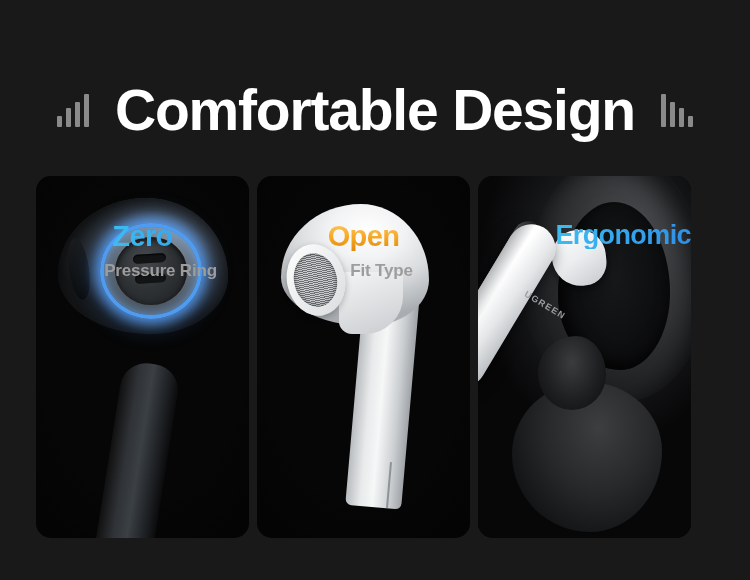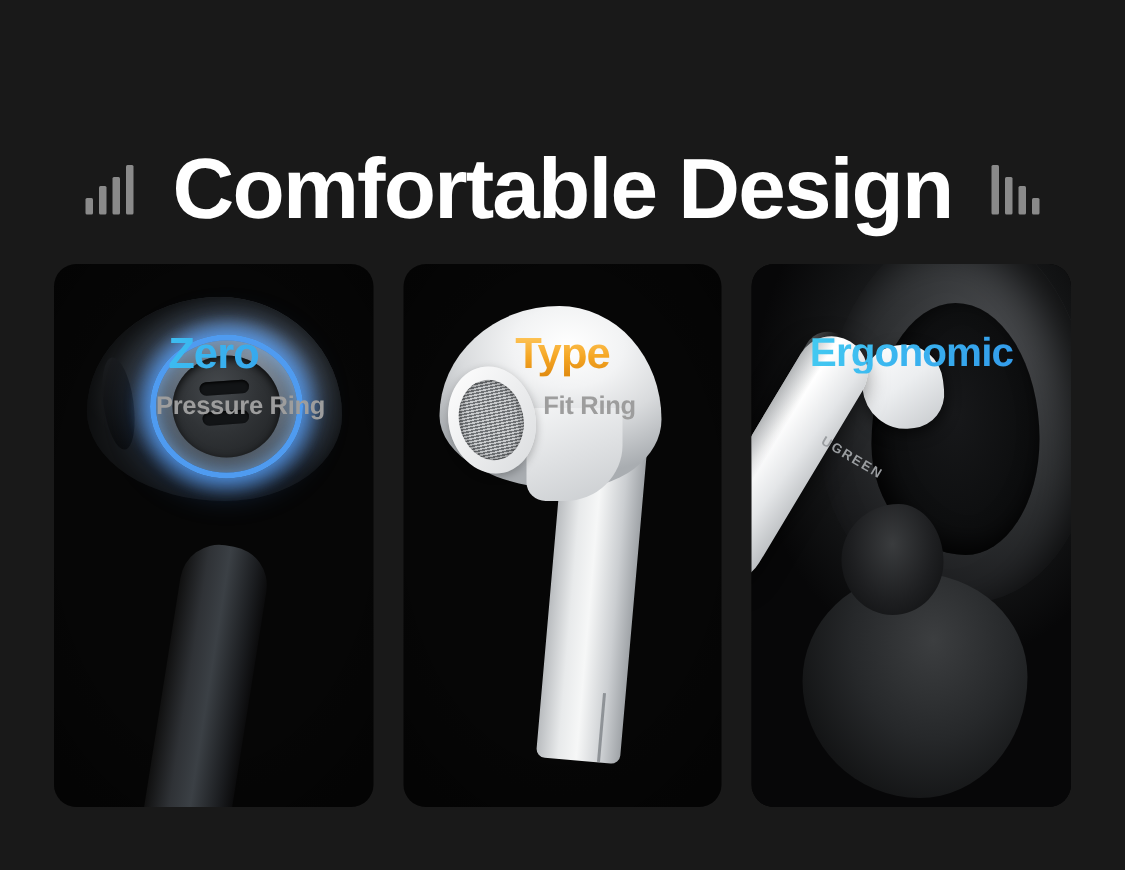--- a/index.html
+++ b/index.html
@@ -11,21 +11,21 @@
   }
   .page {
     position:relative;
     width:750px; height:580px;
     background:#191919;
   }
 
   
   .header {
     position:absolute;
-    top:88px; left:0; right:0;
+    top:72px; left:0; right:0;
     height:76px;
     display:flex;
     align-items:center;
     justify-content:center;
     gap:26px;
   }
   .bars {
     display:flex;
     align-items:flex-end;
     gap:4px;
@@ -54,21 +54,21 @@
     white-space:nowrap;
     line-height:1;
   }
 
   
   .cards {
     position:absolute;
     top:176px; left:36px;
     width:678px; height:362px;
     display:flex;
-    gap:20px;
+    gap:8px;
   }
   .card {
     position:relative;
     width:213px; height:362px;
     background:#060606;
     border-radius:15px;
     overflow:hidden;
   }
 
   .card-head {
@@ -87,21 +87,21 @@
     -webkit-background-clip:text;
     color:transparent;
     -webkit-text-fill-color:transparent;
   }
   .k-blue {
     background-image:linear-gradient(100deg,#49d7f2 0%,#3bb8f0 42%,#2f8fe8 100%);
   }
   .k-gold {
     background-image:linear-gradient(180deg,#ffc960 0%,#f5a623 55%,#e08a10 100%);
   }
-  .card-kicker.small { font-size:27px; }
+  .card-kicker.small { font-size:27px;text-align:right; }
   .card-sub {
     margin-top:11px;
     font-size:17px;
     font-weight:bold;
     color:#9d9d9d;
     letter-spacing:-0.2px;
     line-height:1;
     padding-left:36px;
   }
 
@@ -353,22 +353,22 @@
     <div class="card">
       <div class="art">
         <div class="bud2-stem"></div>
         <div class="bud2-head"></div>
         <div class="bud2-neck"></div>
         <div class="bud2-grille-rim"></div>
         <div class="bud2-grille"></div>
         <div class="bud2-seam"></div>
       </div>
       <div class="card-head">
-        <div class="card-kicker k-gold">Type</div>
-        <div class="card-sub">Fit Ring</div>
+        <div class="card-kicker k-gold">Open</div>
+        <div class="card-sub">Fit Type</div>
       </div>
       <div class="vignette"></div>
     </div>
 
     <div class="card">
       <div class="art">
         <div class="ear-bg"></div>
         <div class="ear-helix"></div>
         <div class="ear-inner"></div>
         <div class="ear-lobe"></div>

